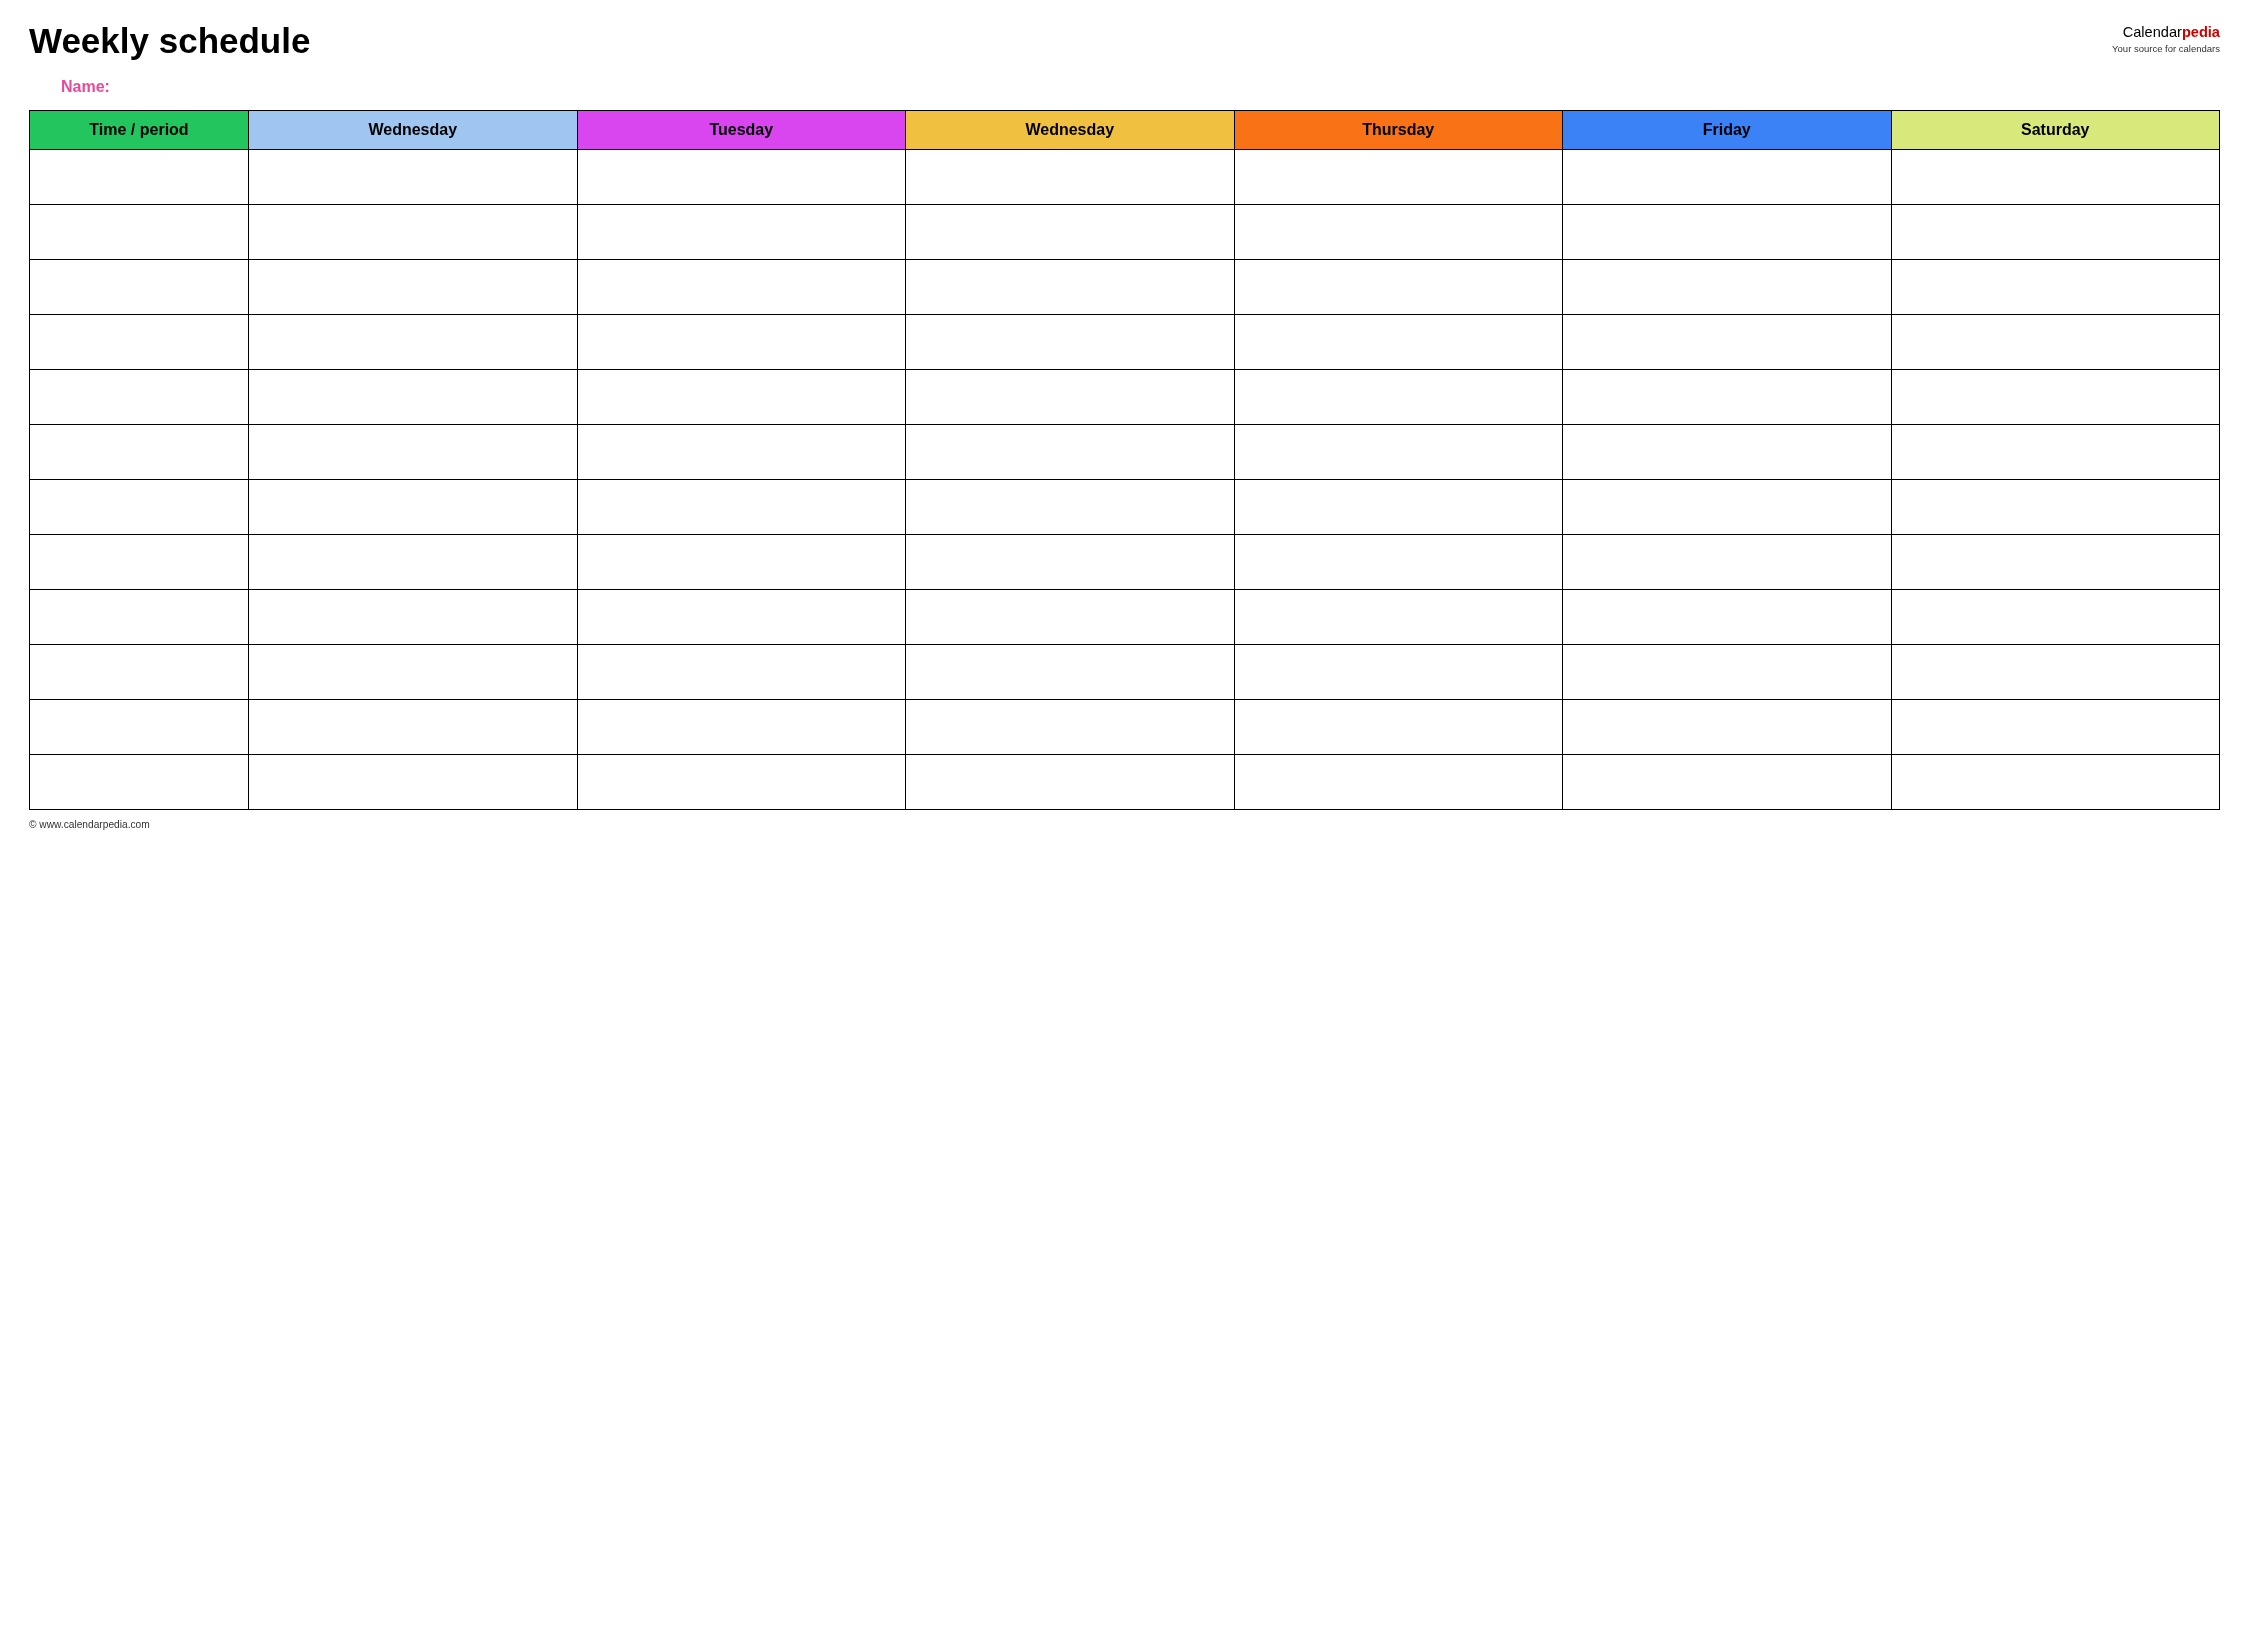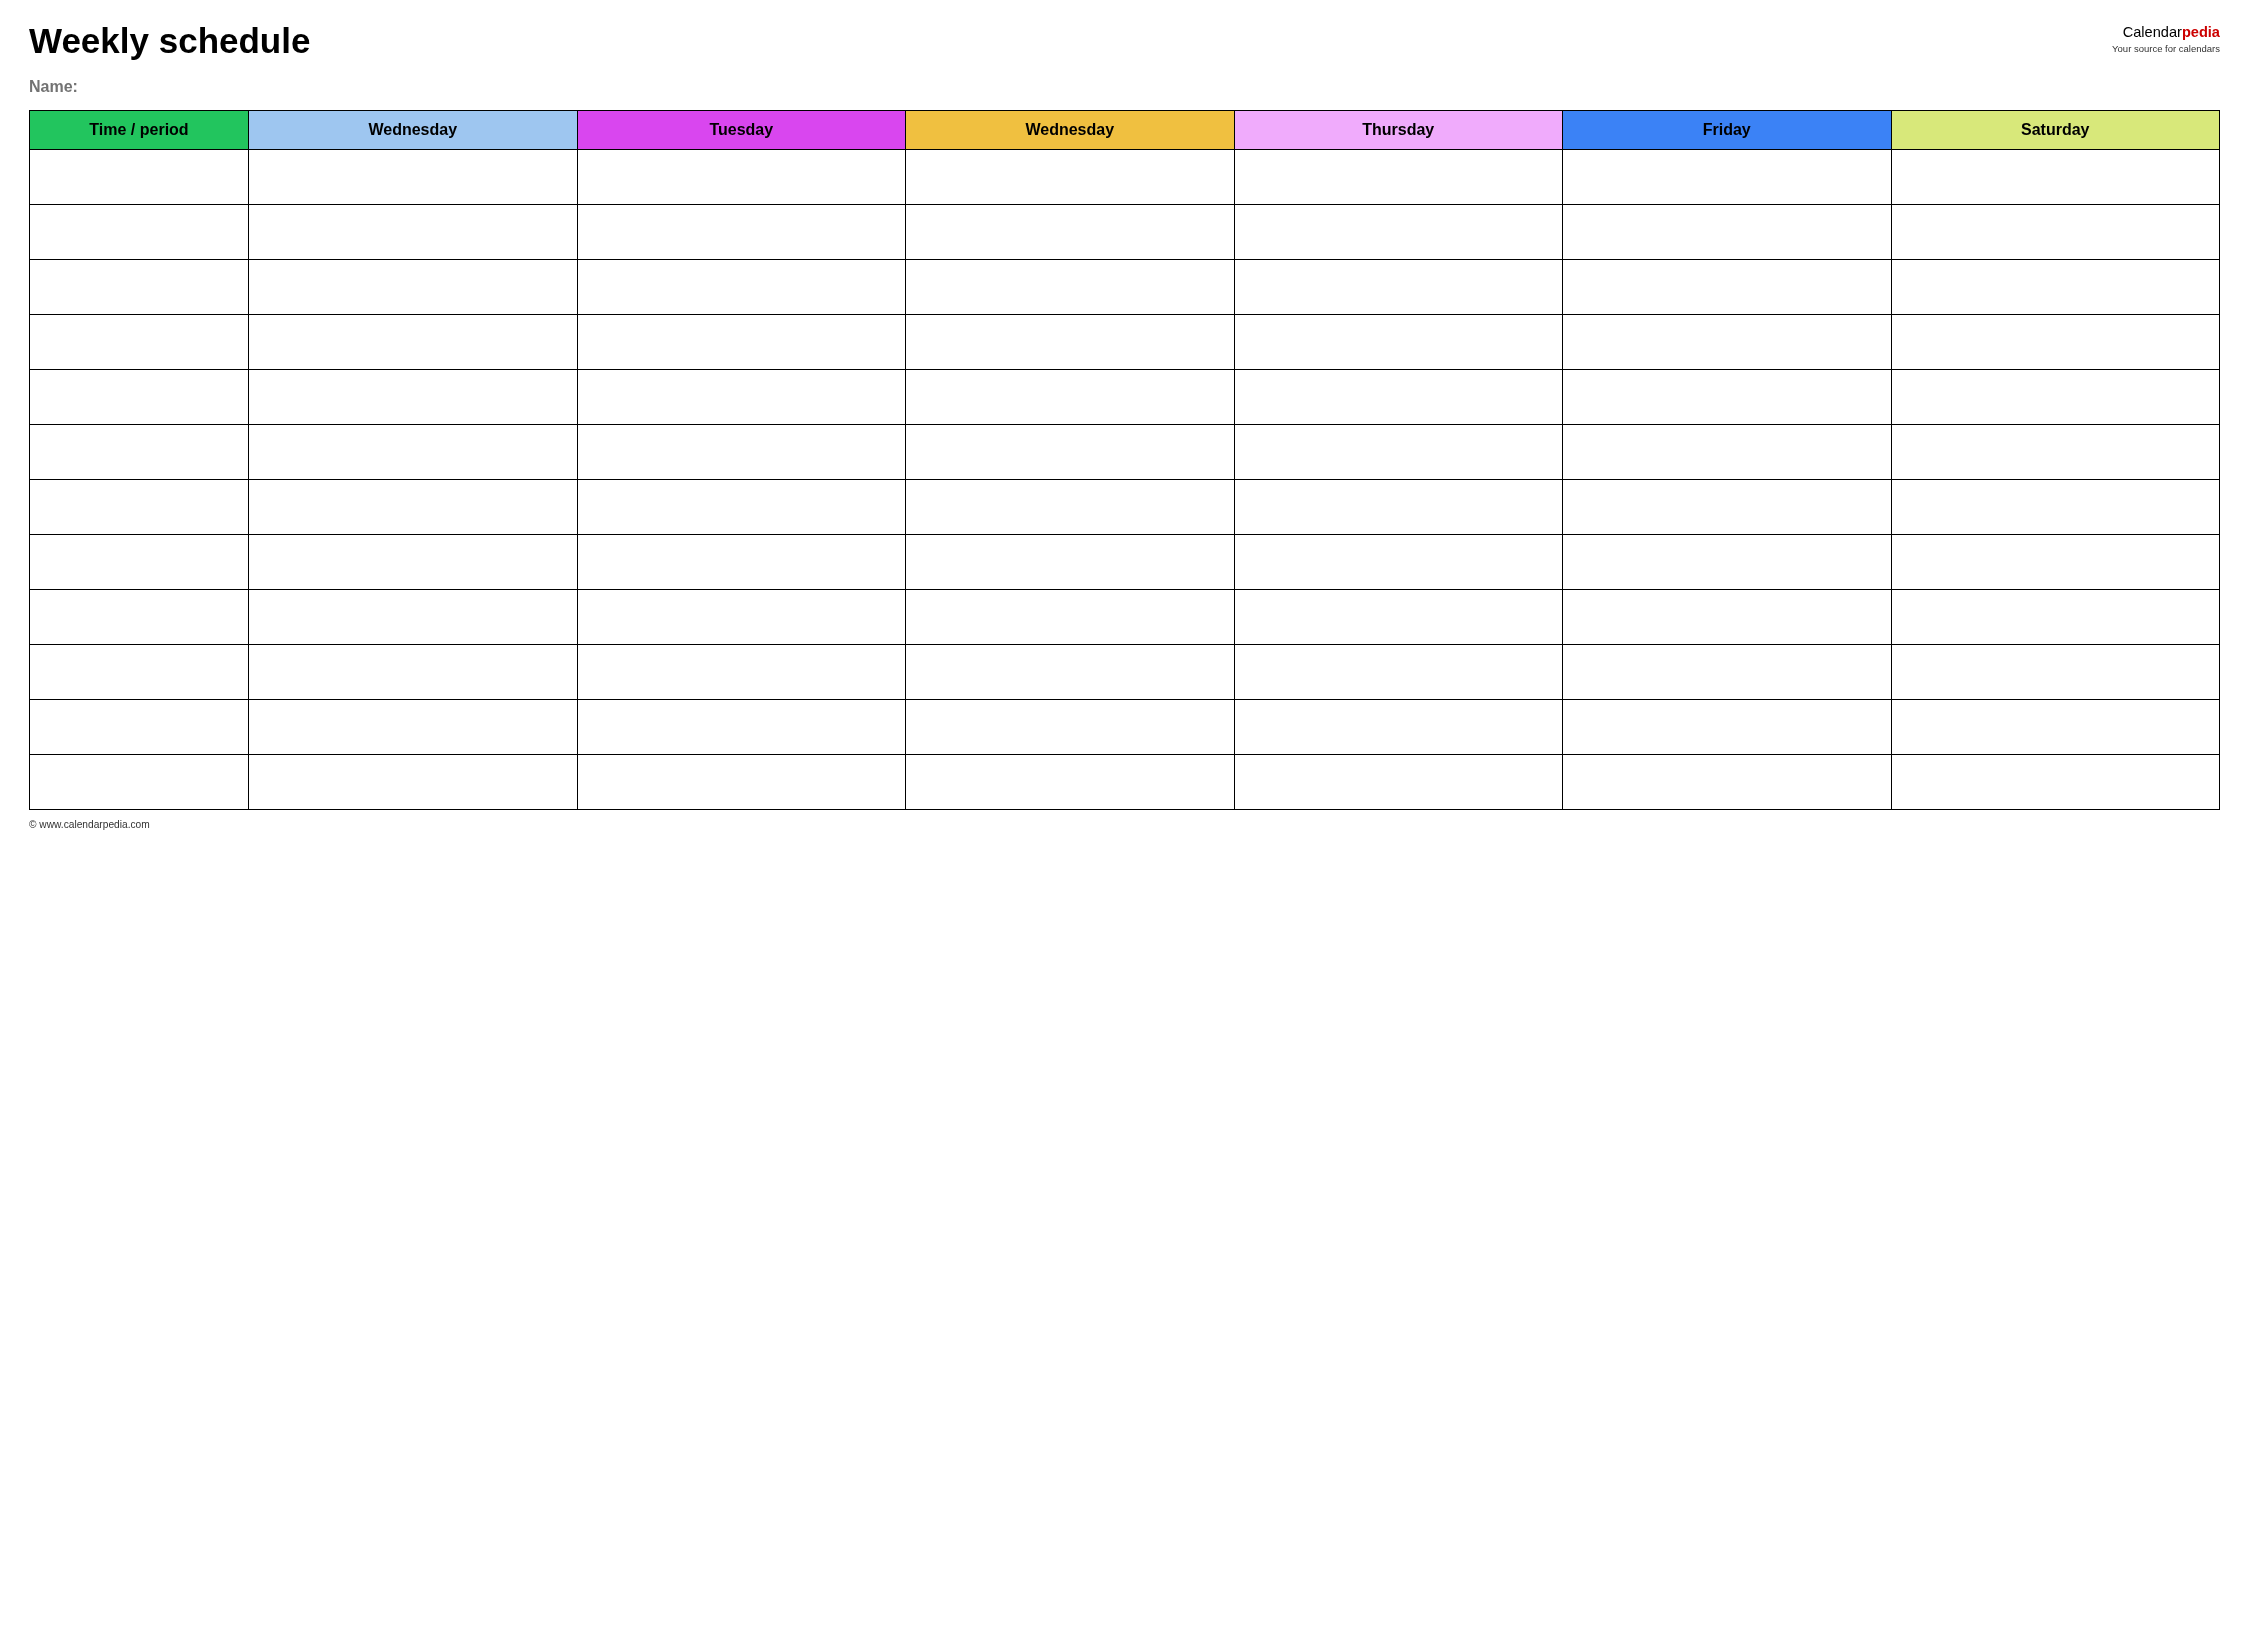--- a/index.html
+++ b/index.html
@@ -50,23 +50,24 @@
     }
 
     .brand-logo .brand-tagline {
       font-size: 9.5px;
       color: #333333;
     }
 
     .name-row {
       font-size: 16px;
       font-weight: bold;
-      color: #737373;
+      color: #ec4899;
       margin-bottom: 14.6px;
       margin-top: 2.9px;
+      margin-left: 32px;
     }
 
     .schedule-table {
       width: 100%;
       border-collapse: collapse;
       border: 1.5px solid #000000;
     }
 
     .schedule-table th,
     .schedule-table td {
@@ -97,21 +98,21 @@
       width: 15%;
     }
 
     .th-wednesday {
       background-color: #f0c040;
       width: 15%;
       margin-left: 35px;
     }
 
     .th-thursday {
-      background-color: #f0abfc;
+      background-color: #f97316;
       width: 15%;
     }
 
     .th-friday {
       background-color: #3b82f6;
       width: 15%;
     }
 
     .th-saturday {
       background-color: #d8e87a;

